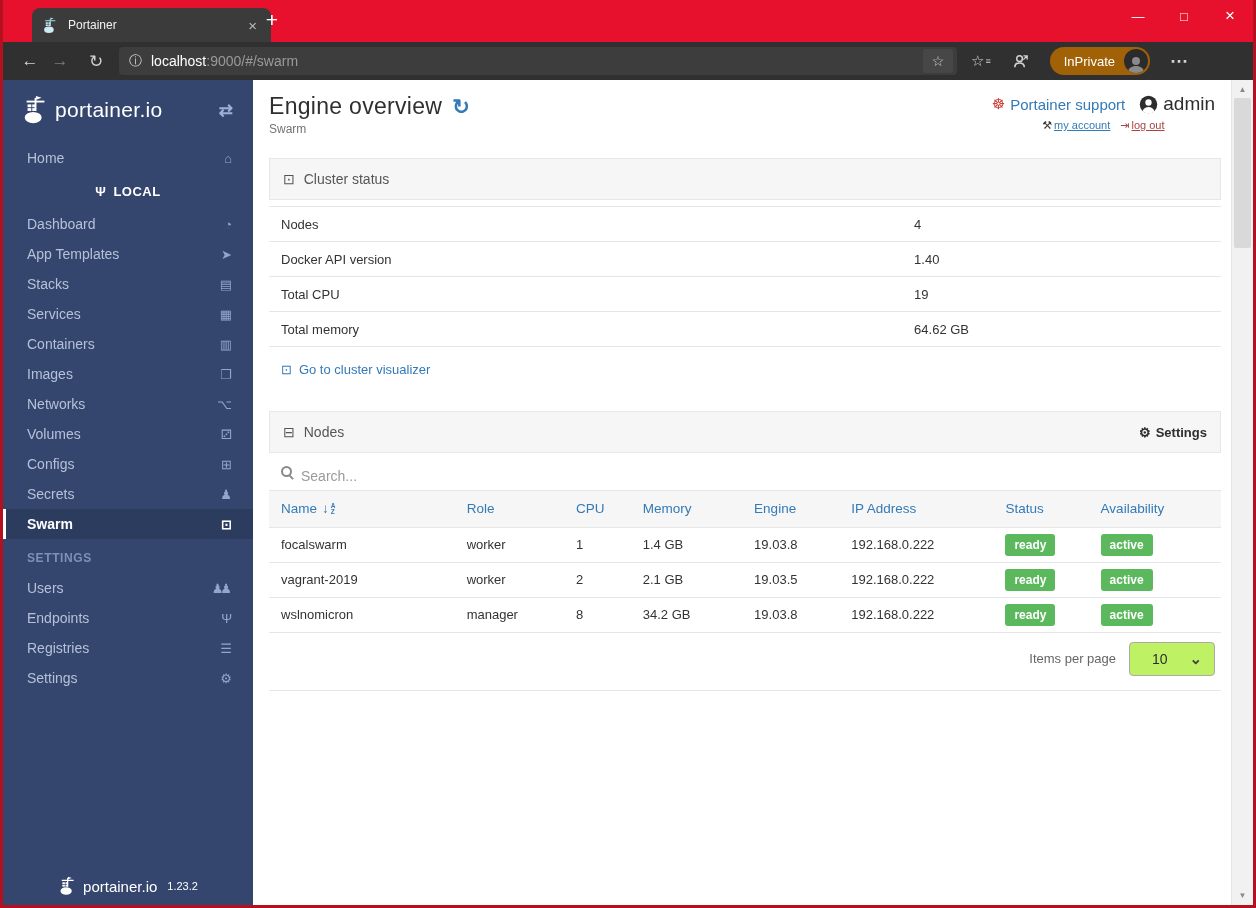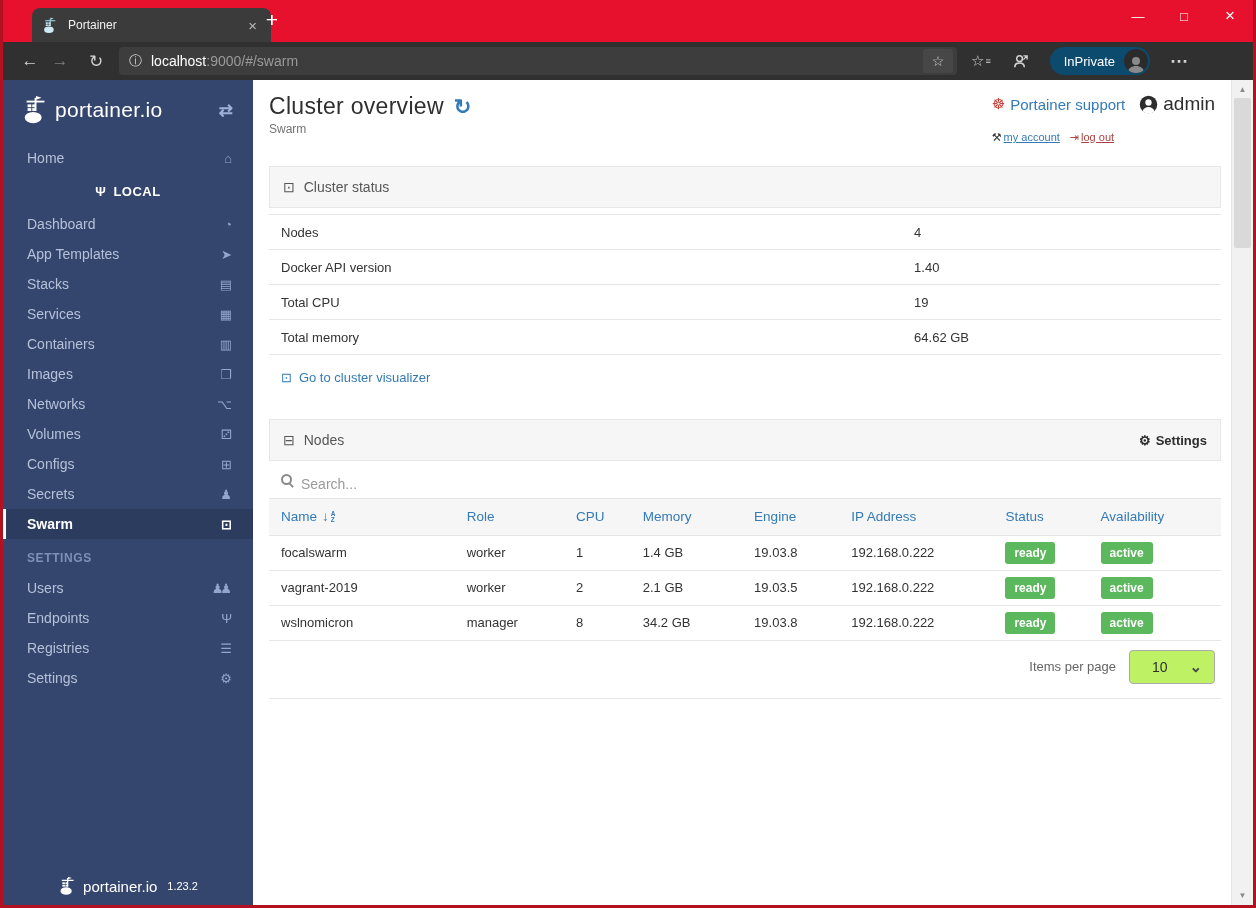--- a/index.html
+++ b/index.html
@@ -23,21 +23,21 @@
   .nav-ico.dim { color:#7c7c7c; }
   .urlbar { width:838px; height:28px; background:#3d3d3d; border-radius:4px; display:flex; align-items:center;
             padding:0 4px 0 10px; margin-left:8px; font-size:14px; color:#9a9a9a; }
   .url-info { color:#cfcfcf; font-size:13px; margin-right:9px; }
   .url-host { color:#fff; }
   .url-star { margin-left:auto; background:#474747; border-radius:3px; width:30px; height:24px; color:#cfcfcf;
               display:flex; align-items:center; justify-content:center; font-size:14px; }
   .tb-right { display:flex; align-items:center; margin-left:14px; gap:20px; }
   .tb-ico { color:#d2d2d2; font-size:15px; display:flex; align-items:center; gap:1px; }
   .tb-ico .mini { font-size:9px; }
-  .inprivate { height:28px; background:#0c4a6e; border-radius:14px; display:flex; align-items:center;
+  .inprivate { height:28px; background:#a16207; border-radius:14px; display:flex; align-items:center;
                padding:2px 2px 2px 14px; gap:9px; }
   .inprivate-label { color:#fff; font-size:13px; }
   .avatar-circle { width:24px; height:24px; border-radius:50%; background:#2b2b2b; display:flex; align-items:end; justify-content:center; overflow:hidden; }
 
   
   .app { display:flex; height:825px; }
   .sidebar { width:250px; background:#34466e; color:#b6c1d9; position:relative; flex-shrink:0; overflow:hidden; }
   .side-logo { display:flex; align-items:center; padding:15px 20px 18px 18px; color:#fff; }
   .side-logo-text { font-size:21px; letter-spacing:.3px; margin-left:4px; }
   .collapse-ico { margin-left:auto; color:#9db0d6; font-size:17px; font-weight:bold; }
@@ -56,21 +56,21 @@
   .page-header { display:flex; justify-content:space-between; padding:13px 16px 8px 16px; }
   .title-row { display:flex; align-items:center; gap:10px; }
   .page-title { font-size:23px; color:#2f2f2f; letter-spacing:.3px; }
   .refresh-ico { color:#337ab7; font-size:21px; font-weight:bold; }
   .page-subtitle { font-size:12px; color:#737373; margin-top:2px; }
   .ph-right { text-align:right; }
   .ph-row1 { display:flex; align-items:center; justify-content:flex-end; gap:14px; }
   .support-link { color:#337ab7; font-size:15px; display:flex; align-items:center; gap:5px; }
   .lifering-ico { color:#c9453a; font-size:15px; }
   .admin-block { color:#2d2d2d; font-size:19px; display:flex; align-items:center; gap:5px; }
-  .ph-row2 { font-size:11px; margin-top:16px; display:flex; justify-content:flex-start; gap:10px; align-items:center; }
+  .ph-row2 { font-size:11px; margin-top:4px; display:flex; justify-content:center; gap:10px; align-items:center; }
   .acct-link { color:#337ab7; text-decoration:underline; }
   .wrench-ico { color:#333; text-decoration:none; display:inline-block; margin-right:2px; }
   .logout-link { color:#a94442; text-decoration:underline; }
   .logout-ico { color:#a94442; margin-right:2px; display:inline-block; }
 
   .panel { margin:14px 10px 14px 16px; }
   .panel-header { background:#f6f6f6; border:1px solid #e7e7e7; height:42px; display:flex; align-items:center;
                   padding:0 13px; font-size:14px; color:#565656; }
   .ph-icon { margin-right:9px; font-size:14px; }
   .panel-header-right { margin-left:auto; color:#2d2d2d; font-size:13px; font-weight:bold; display:flex; align-items:center; gap:5px; }
@@ -277,21 +277,21 @@
         <span class="side-footer-text">portainer.io</span>
         <span class="side-footer-ver">1.23.2</span>
       </div>
     </aside>
 
     <main class="content">
 
       <div class="page-header">
         <div>
           <div class="title-row">
-            <span class="page-title">Cluster overview</span>
+            <span class="page-title">Engine overview</span>
             <span class="refresh-ico">↻</span>
           </div>
           <div class="page-subtitle">Swarm</div>
         </div>
         <div class="ph-right">
           <div class="ph-row1">
             <span class="support-link">
               <span class="lifering-ico">☸</span>
               <span>Portainer support</span>
             </span>

